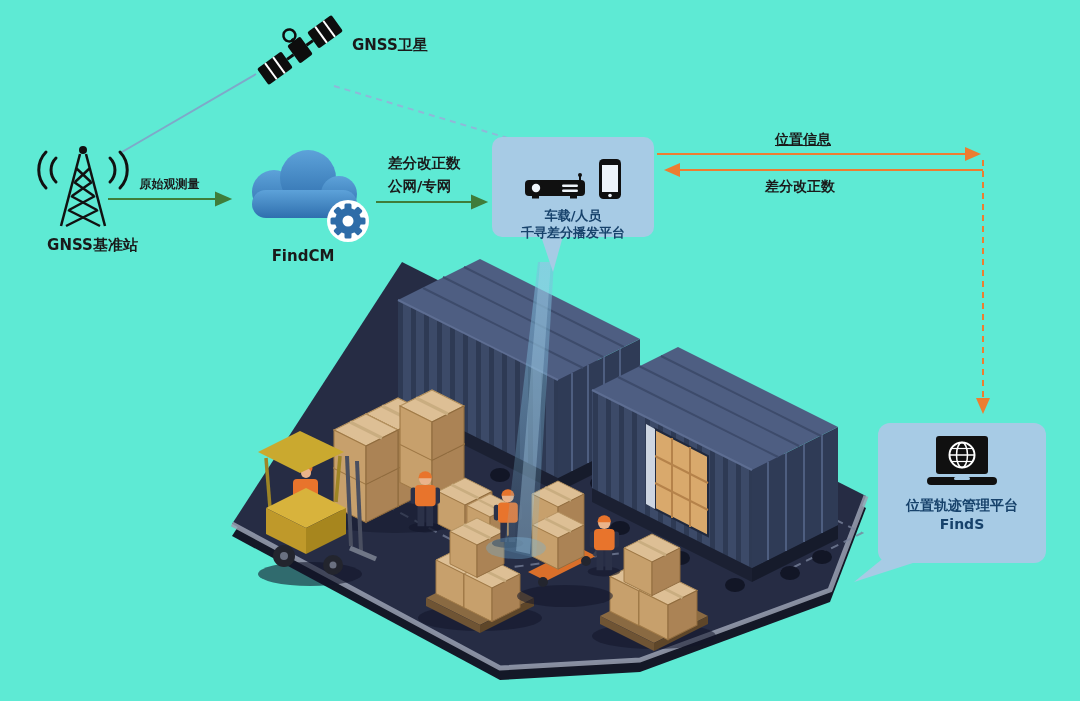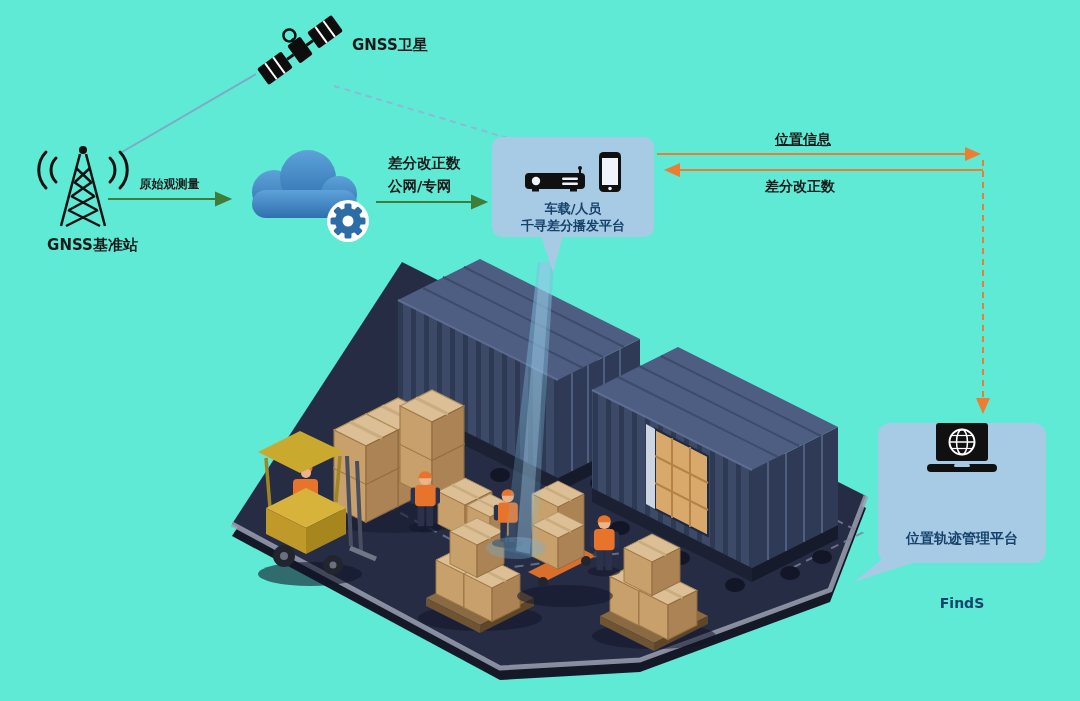--- a/index.html
+++ b/index.html
@@ -12,22 +12,22 @@
   .lbl-station{left:25px;top:236px;width:135px;}
   .lbl-raw{left:112px;top:176px;width:115px;font-size:12px;}
   .lbl-cloud{left:222px;top:246px;width:162px;line-height:21px;}
   .lbl-corr{left:388px;top:152px;text-align:left;font-size:14.5px;line-height:23px;}
   .lbl-posinfo{left:748px;top:131px;width:110px;font-size:14px;text-decoration:underline;}
   .lbl-cmd{left:745px;top:178px;width:110px;font-size:14px;}
   .icon-sat{left:252px;top:8px;}
   .icon-tower{left:28px;top:140px;}
   .icon-cloud{left:236px;top:134px;}
   .bubble{position:absolute;background:#a7cbe5;display:flex;flex-direction:column;align-items:center;}
-  .terminal-box{left:492px;top:137px;width:162px;height:100px;border-radius:10px;padding-top:14px;box-sizing:border-box;}
-  .finds-box{left:878px;top:423px;width:168px;height:140px;border-radius:12px;box-sizing:border-box;gap:46px;}
+  .terminal-box{left:492px;top:137px;width:162px;height:100px;border-radius:10px;padding-top:21px;box-sizing:border-box;}
+  .finds-box{left:878px;top:423px;width:168px;height:140px;border-radius:12px;padding-top:13px;box-sizing:border-box;}
   .bubble-line{color:#17426b;font-weight:bold;font-size:13px;line-height:17px;white-space:nowrap;}
   .finds-box .bubble-line{font-size:14px;line-height:19px;}
   .dev-icons{display:flex;align-items:flex-end;gap:10px;height:46px;margin-bottom:3px;}
 </style>
 </head>
 <body>
 
 <div class="canvas">
 
   <svg class="bg" width="1080" height="701" viewBox="0 0 1080 701">
@@ -270,20 +270,21 @@
         <rect x="-3.5" y="-17.5" width="7" height="7" rx="1.5" transform="rotate(180)"></rect>
         <rect x="-3.5" y="-17.5" width="7" height="7" rx="1.5" transform="rotate(225)"></rect>
         <rect x="-3.5" y="-17.5" width="7" height="7" rx="1.5" transform="rotate(270)"></rect>
         <rect x="-3.5" y="-17.5" width="7" height="7" rx="1.5" transform="rotate(315)"></rect>
         <circle r="13"></circle>
         <circle r="5.5" fill="#fff"></circle>
       </g>
     </svg>
   </div>
   <div class="label lbl-cloud">
+    <div>FindCM</div>
   </div>
 
   <div class="label lbl-corr">
     <div>差分改正数</div>
     <div>公网/专网</div>
   </div>
 
   <div class="bubble terminal-box">
     <div class="dev-icons">
       <span>

